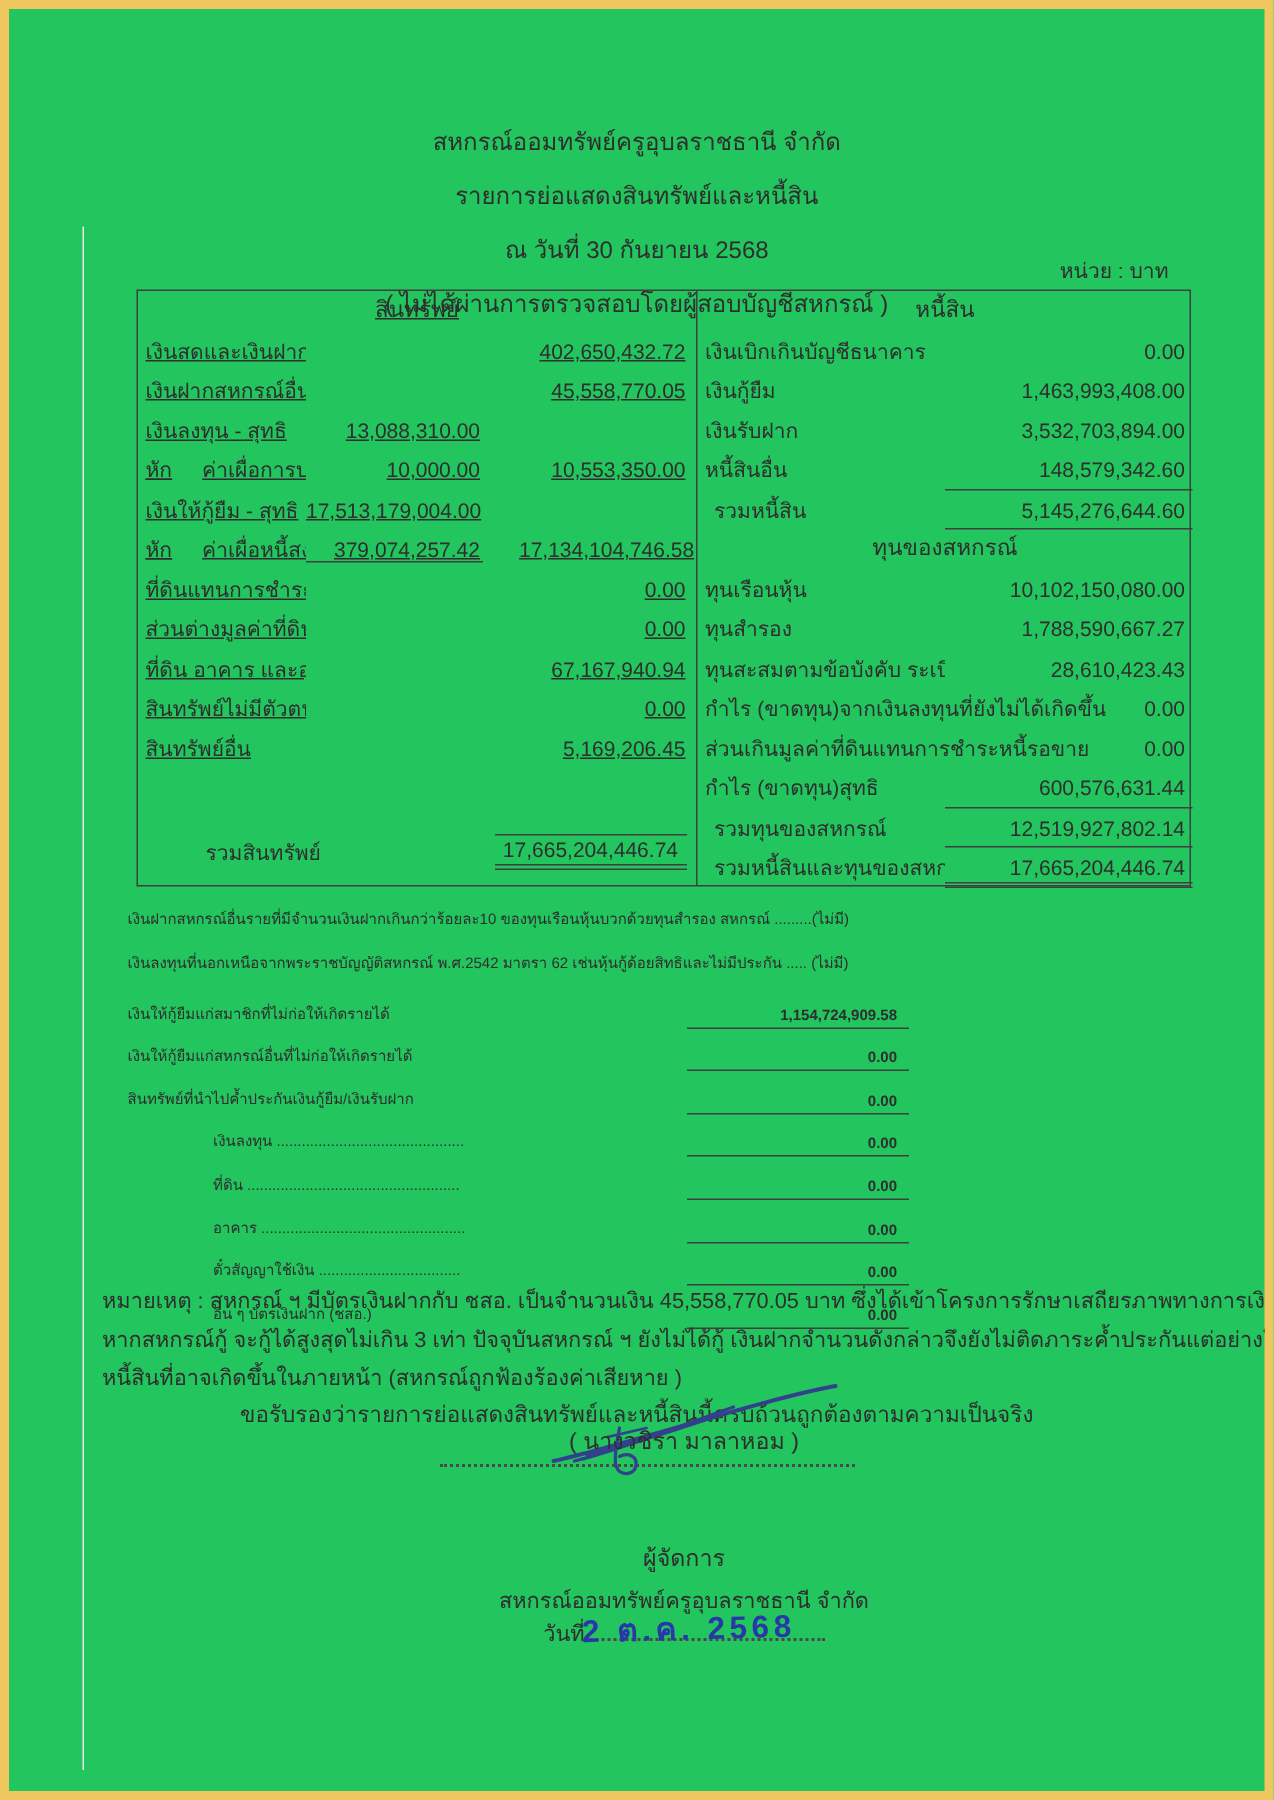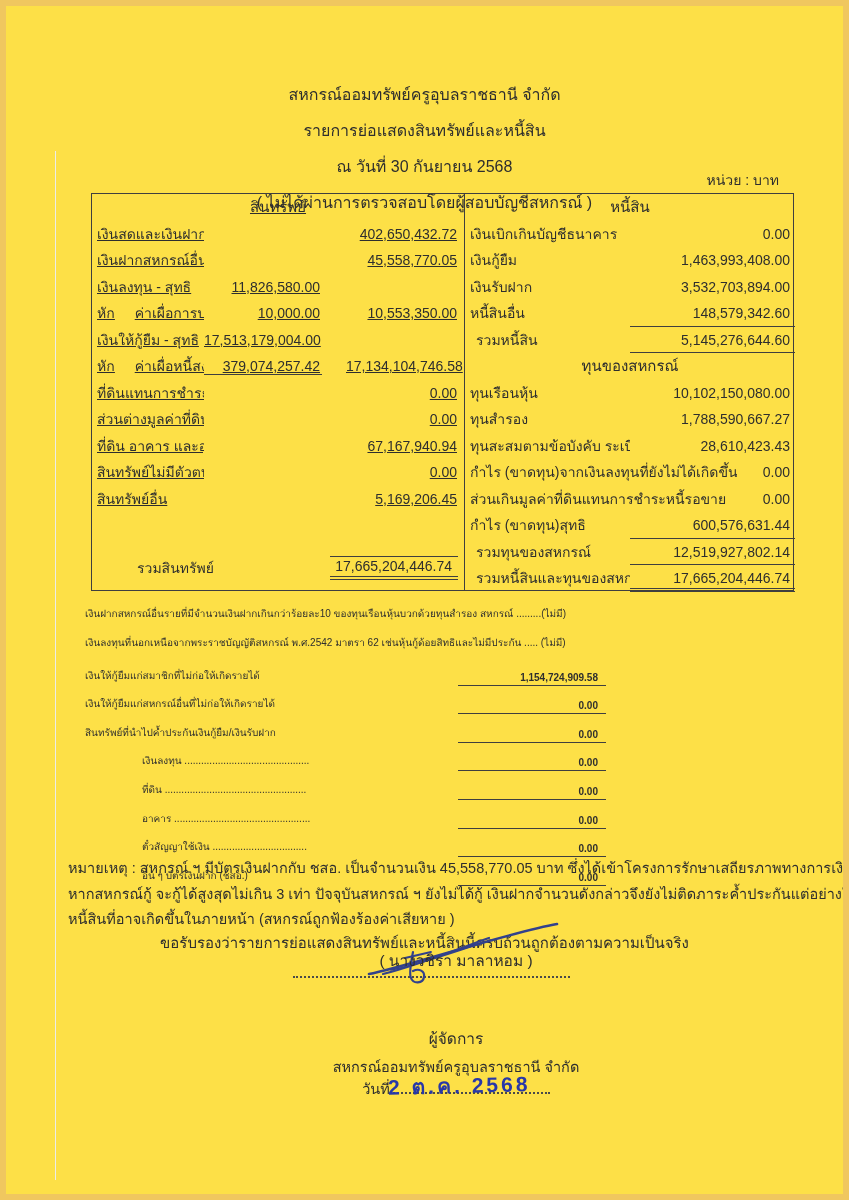--- a/index.html
+++ b/index.html
@@ -1,18 +1,18 @@
 <!DOCTYPE html>
 <html><head>
 <meta charset="utf-8">
 <style>
   html,body{margin:0;padding:0;}
   .page{
     position:relative; width:849px; height:1200px; box-sizing:border-box;
-    background:#fde047; border:6px solid #f0c75f; overflow:hidden;
+    background:#22c55e; border:6px solid #f0c75f; overflow:hidden;
     font-family:"Liberation Sans","DejaVu Sans",sans-serif; color:#2e2e2e;
   }
   .paper-edge{position:absolute; left:49px; top:145px; bottom:14px; width:0; border-left:1px solid #ececea;}
 
   
   .doc-header{position:absolute; top:76px; left:0; width:100%; text-align:center; font-size:16px;}
   .doc-header > div{margin-bottom:11px; white-space:nowrap;}
   .unit-label{position:absolute; top:163px; right:64px; font-size:14px;}
 
   
@@ -92,21 +92,21 @@
             <span class="a-c1"></span>
             <span class="a-c2">402,650,432.72</span>
           </div>
           <div class="a-row">
             <span class="a-label"><span>เงินฝากสหกรณ์อื่น</span></span>
             <span class="a-c1"></span>
             <span class="a-c2">45,558,770.05</span>
           </div>
           <div class="a-row">
             <span class="a-label"><span>เงินลงทุน - สุทธิ</span></span>
-            <span class="a-c1">11,826,580.00</span>
+            <span class="a-c1">13,088,310.00</span>
             <span class="a-c2"></span>
           </div>
           <div class="a-row">
             <span class="a-label"><span class="hak">หัก</span><span>ค่าเผื่อการปรับมูลค่าเงิน</span></span>
             <span class="a-c1">10,000.00</span>
             <span class="a-c2">10,553,350.00</span>
           </div>
           <div class="a-row">
             <span class="a-label"><span>เงินให้กู้ยืม - สุทธิ</span></span>
             <span class="a-c1">17,513,179,004.00</span>

